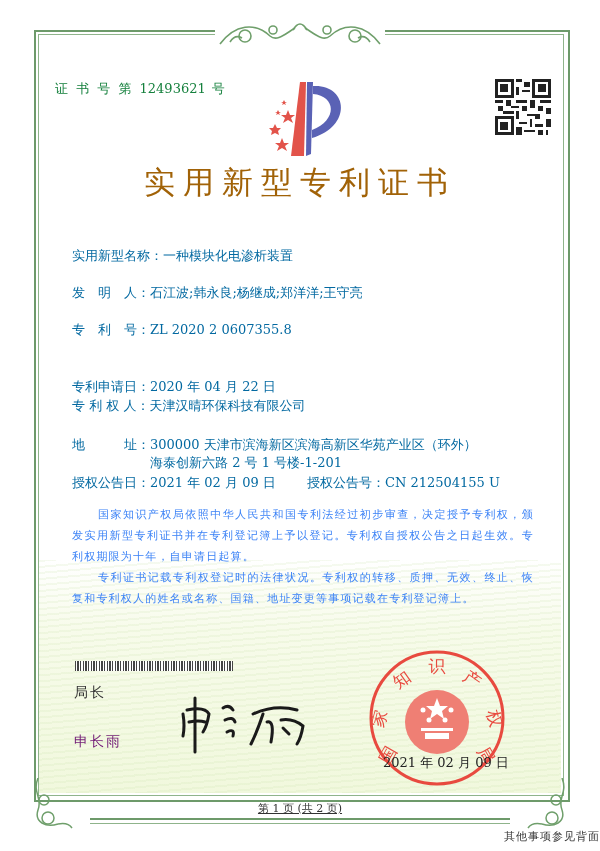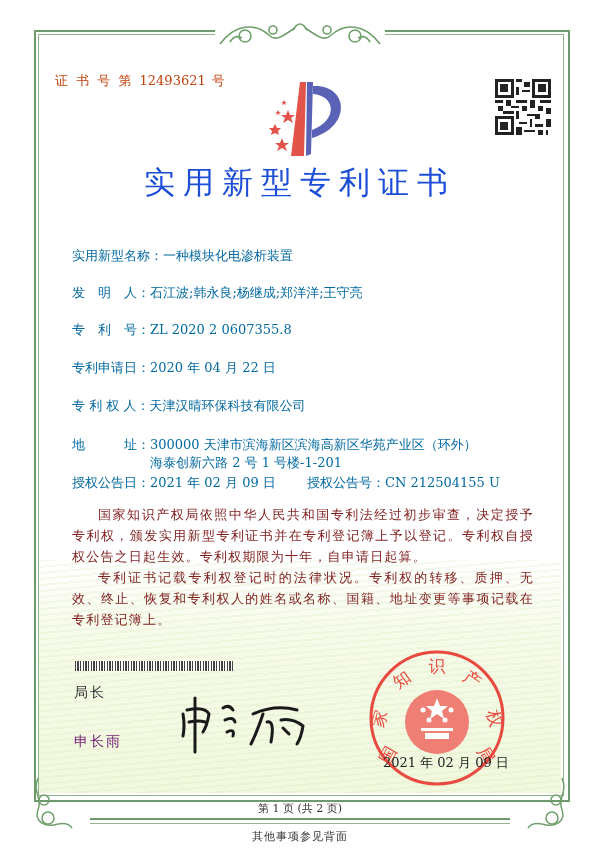--- a/index.html
+++ b/index.html
@@ -21,48 +21,48 @@
     position:absolute; left:39px; top:560px; width:522px; height:233px;
     background:
       repeating-linear-gradient(175deg, rgba(200,225,170,0.18) 0 2px, rgba(255,255,255,0) 2px 6px),
       linear-gradient(180deg, #ffffff 0%, #f7fbea 30%, #f1f8dd 100%);
   }
   .ornament-top {
     position:absolute; left:215px; top:14px; width:170px; height:36px;
   }
   .ornament-corner { position:absolute; width:60px; height:60px; }
   .cert-no {
-    position:absolute; left:55px; top:72px; font-size:13px; letter-spacing:2px; color:#c2410c;
+    position:absolute; left:55px; top:80px; font-size:13px; letter-spacing:2px; color:#15803d;
   }
   .cert-no .num { letter-spacing:0; }
   .logo { position:absolute; left:258px; top:76px; width:100px; height:82px; }
   .qr { position:absolute; left:495px; top:78px; width:56px; height:58px; }
   .title {
     position:absolute; left:0; width:600px; top:162px; text-align:center;
-    font-size:31px; letter-spacing:8px; color:#1d4ed8;
+    font-size:31px; letter-spacing:8px; color:#a16207;
     font-family:"DejaVu Sans", "Liberation Sans", sans-serif; font-weight:normal;
   }
   .field { position:absolute; left:72px; font-size:13px; color:#0369a1; white-space:nowrap; }
   .field .label { display:inline-block; }
   .field .val { display:inline-block; }
   .para {
-    position:absolute; left:72px; width:462px; font-size:13px; line-height:21px;
-    color:#7f1d1d; text-align:justify; text-indent:26px; letter-spacing:1.2px;
+    position:absolute; left:72px; width:462px; font-size:11px; line-height:21px;
+    color:#3b82f6; text-align:justify; text-indent:26px; letter-spacing:1.2px;
   }
   .barcode {
     position:absolute; left:75px; top:661px; width:158px; height:10px;
     background:repeating-linear-gradient(90deg,#444 0 1px,#fff 1px 2px,#444 2px 4px,#fff 4px 5px,#444 5px 6px,#fff 6px 8px);
   }
   .sign-title { position:absolute; left:74px; top:684px; font-size:14px; font-family:Liberation Mono, monospace; color:#333; letter-spacing:2px; }
   .sign-name { position:absolute; left:74px; top:733px; font-size:14px; font-family:"DejaVu Sans", sans-serif; color:#701a75; letter-spacing:2px; }
   .signature { position:absolute; left:175px; top:692px; width:140px; height:62px; }
   .seal { position:absolute; left:367px; top:648px; width:140px; height:140px; }
   .seal-date { position:absolute; left:383px; top:754px; font-size:13px; color:#222; }
-  .page-num { position:absolute; left:0; width:600px; top:801px; text-align:center; font-size:11px; color:#333; }
-  .footer-note { position:absolute; left:0; width:600px; top:829px; text-align:center; font-size:11px; color:#333; letter-spacing:1px; }
+  .page-num { position:absolute; left:0; width:600px; top:801px; text-align:center; font-size:11px; color:#333;text-decoration:underline; }
+  .footer-note { position:absolute; left:0; width:600px; top:829px; text-align:right; font-size:11px; color:#333; letter-spacing:1px; }
   .frame-bottom-line { position:absolute; left:90px; top:818px; width:420px; height:3px; border-top:2px solid #6d9a6a; border-bottom:1px solid #8fb48b; }
 </style>
 </head>
 <body>
 
 <div class="guilloche"></div>
 <div class="frame-outer"></div>
 <div class="frame-inner"></div>
 
 <svg class="ornament-top" viewBox="0 0 170 36">
@@ -159,21 +159,21 @@
 
 <div class="field" style="top:247px">
   <span class="label">实用新型名称：</span><span class="val">一种模块化电渗析装置</span>
 </div>
 <div class="field" style="top:284px">
   <span class="label">发　明　人：</span><span class="val">石江波;韩永良;杨继成;郑洋洋;王守亮</span>
 </div>
 <div class="field" style="top:321px">
   <span class="label">专　利　号：</span><span class="val">ZL 2020 2 0607355.8</span>
 </div>
-<div class="field" style="top:359px">
+<div class="field" style="top:378px">
   <span class="label">专利申请日：</span><span class="val">2020 年 04 月 22 日</span>
 </div>
 <div class="field" style="top:397px">
   <span class="label">专 利 权 人：</span><span class="val">天津汉晴环保科技有限公司</span>
 </div>
 <div class="field" style="top:436px">
   <span class="label">地　　　址：</span><span class="val">300000 天津市滨海新区滨海高新区华苑产业区（环外）</span>
 </div>
 <div class="field" style="top:454px;left:150px">
   <span class="val">海泰创新六路 2 号 1 号楼-1-201</span>

